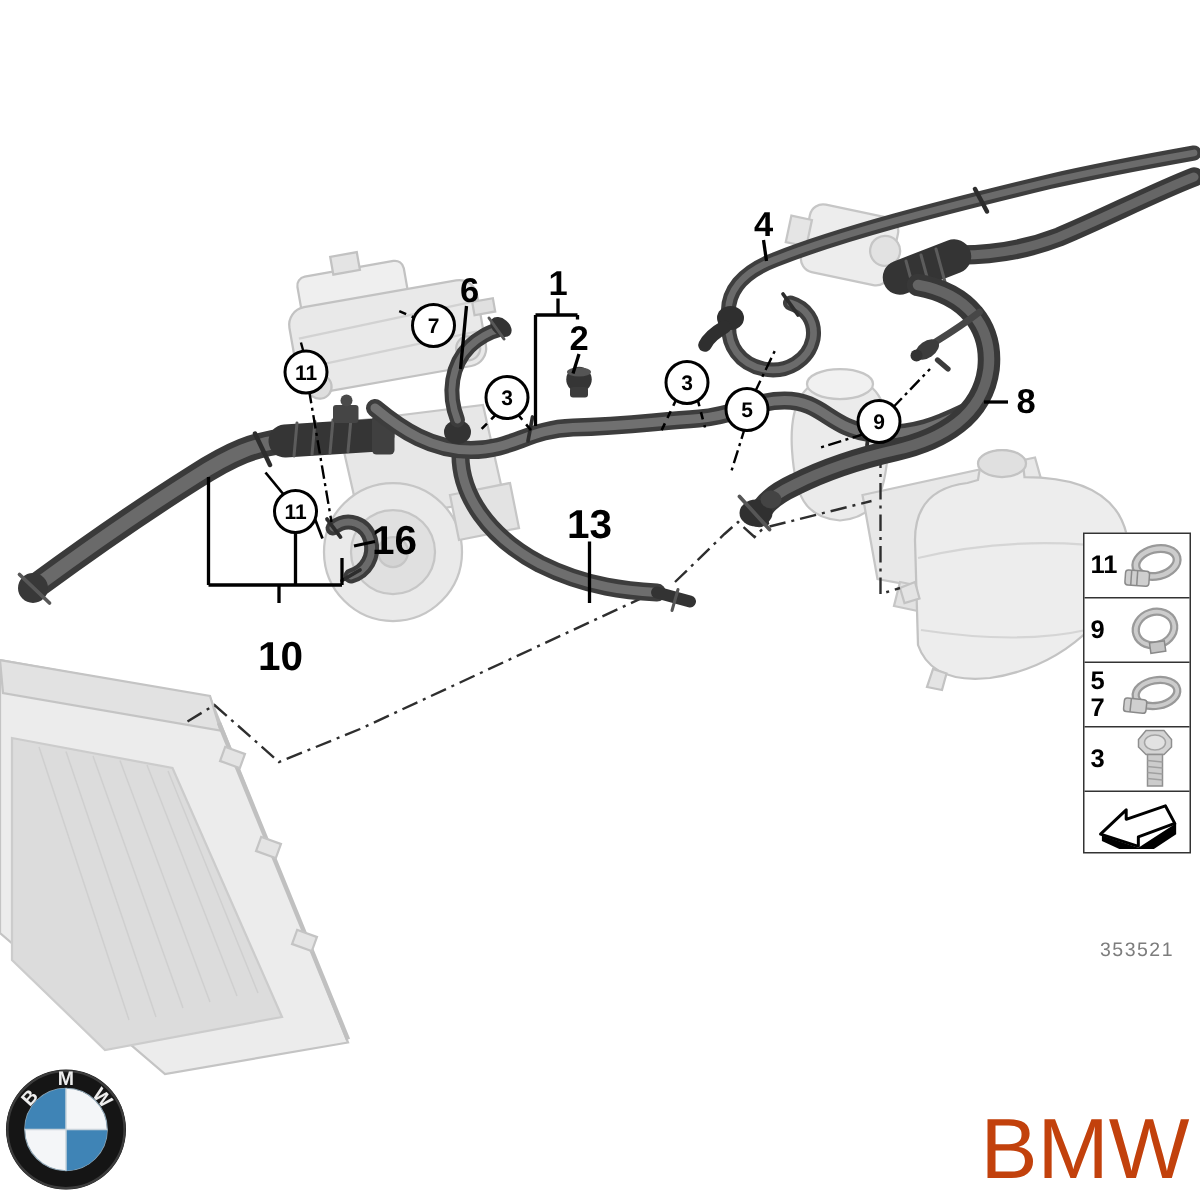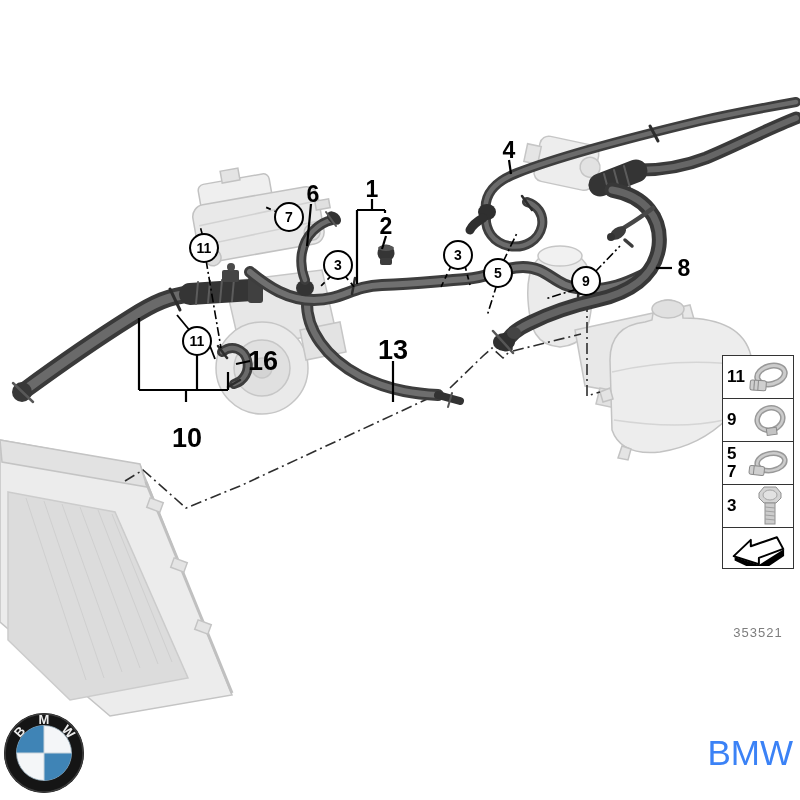--- a/index.html
+++ b/index.html
@@ -19,21 +19,21 @@
   .lrow{height:43px;border-bottom:1.6px solid #333;display:flex;align-items:center;
       box-sizing:border-box;padding:1px 1px 1px 4px;}
   .lrow:last-child{border-bottom:none;}
   .llabels{display:flex;flex-direction:column;justify-content:center;font-weight:bold;
       font-size:17px;line-height:1.05;color:#000;min-width:18px;}
   .arrow-row{justify-content:center;padding:1px;}
   .legend-code{position:absolute;left:718px;top:577px;width:80px;text-align:center;
       font-size:13px;color:#7d7d7d;letter-spacing:1px;margin-top:48px;}
   
   .part-line{position:absolute;top:733px;right:7px;display:flex;
-      font-size:35px;color:#3b82f6;}
+      font-size:57px;color:#c2410c;}
   .logo-wrap{position:absolute;left:1px;top:710px;width:86px;height:86px;}
 </style>
 </head>
 <body>
 
 <div class="stage">
 
   <svg class="art" width="800" height="800" viewBox="0 0 800 800">
 
     <g fill="#ececec" stroke="#c4c4c4" stroke-width="1.5">

